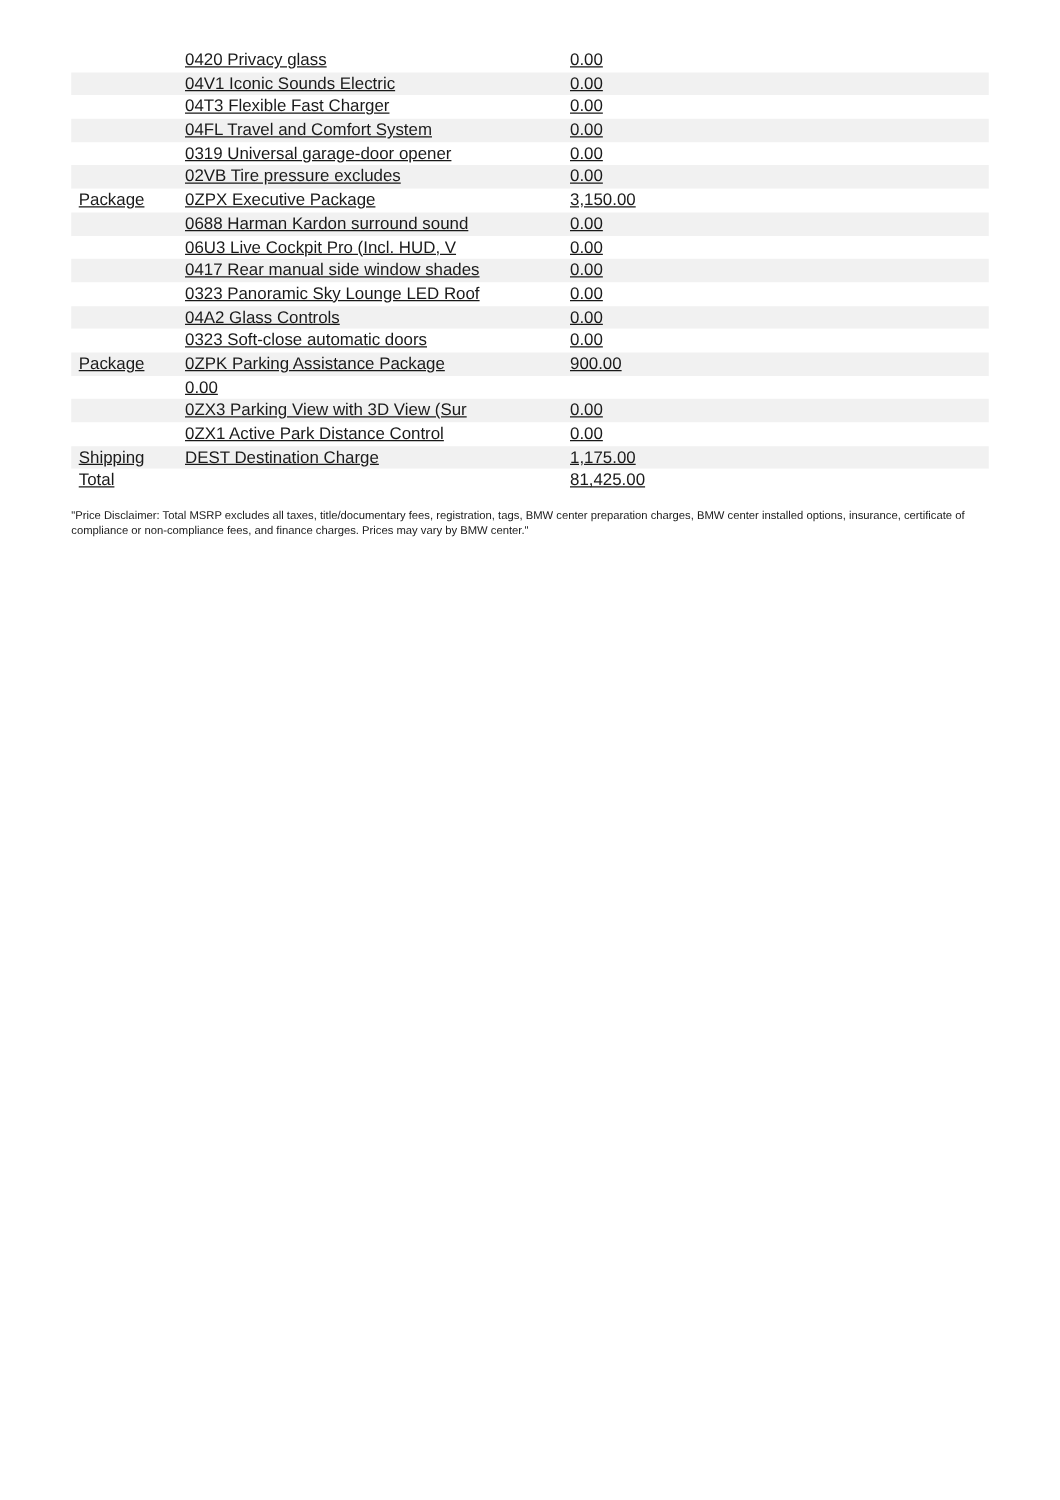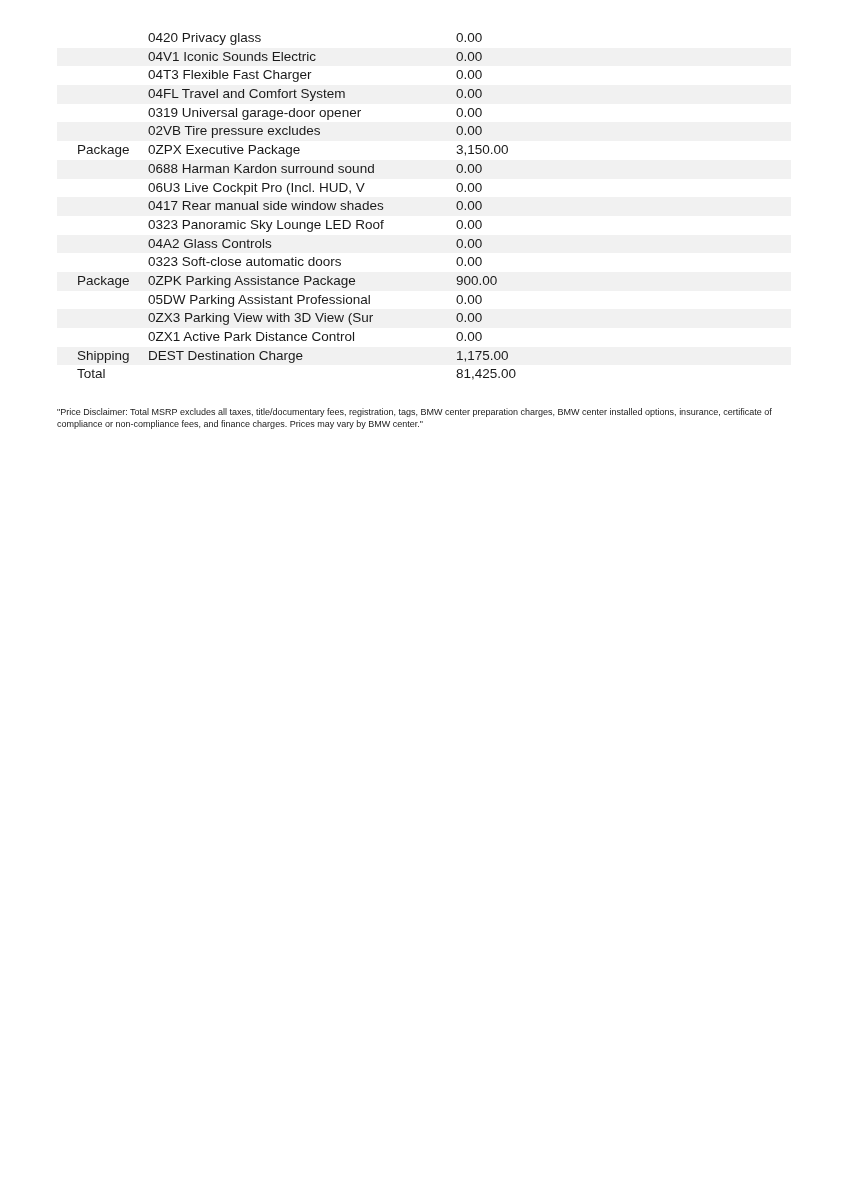--- a/index.html
+++ b/index.html
@@ -12,40 +12,41 @@
     width: 848px;
     height: 1200px;
     background: #ffffff;
     font-family: "Liberation Sans", sans-serif;
     color: #1a1a1a;
     overflow: hidden;
   }
   .options-table {
     position: absolute;
     left: 57px;
-    top: 29px;
+    top: 39px;
     width: 734px;
+    text-decoration: underline;
   }
   .row {
     display: grid;
     grid-template-columns: 91px 308px 154px 1fr;
     height: 18.7px;
     align-items: center;
     background: #ffffff;
   }
   .row:nth-child(even) {
     background: #f1f1f1;
   }
   .cell {
     font-size: 13.5px;
     line-height: 18.7px;
     white-space: nowrap;
     overflow: hidden;
   }
-  .cell.category { padding-left: 6px; margin-left: 14px; }
+  .cell.category { padding-left: 6px; }
   .cell.price { text-align: left; }
   .disclaimer {
     position: absolute;
     left: 57px;
     top: 407px;
     width: 736px;
     font-size: 9px;
     line-height: 11.5px;
     color: #1a1a1a;
     letter-spacing: 0px;
@@ -136,21 +137,20 @@
         <div class="cell filler"></div>
       </div>
       <div class="row">
         <div class="cell category">Package</div>
         <div class="cell item">0ZPK Parking Assistance Package</div>
         <div class="cell price">900.00</div>
         <div class="cell filler"></div>
       </div>
       <div class="row">
         <div class="cell category"></div>
-        <div class="cell item">05DW Parking Assistant Professional</div>
         <div class="cell price">0.00</div>
         <div class="cell filler"></div>
       </div>
       <div class="row">
         <div class="cell category"></div>
         <div class="cell item">0ZX3 Parking View with 3D View (Sur</div>
         <div class="cell price">0.00</div>
         <div class="cell filler"></div>
       </div>
       <div class="row">

